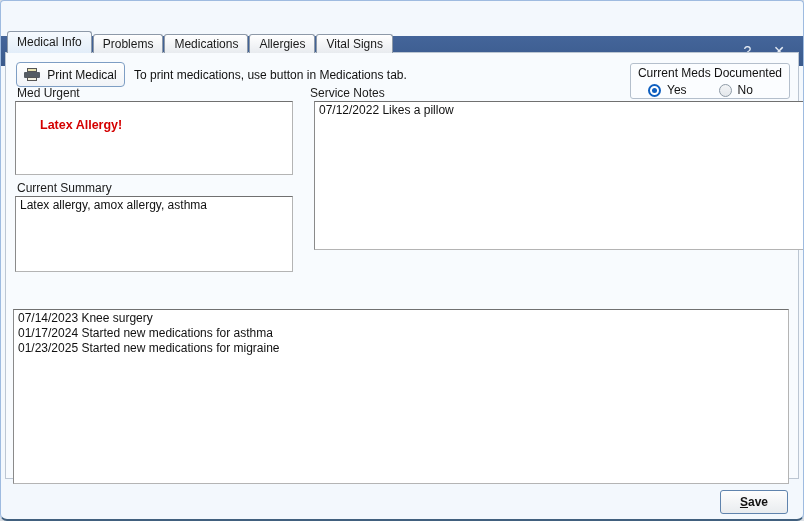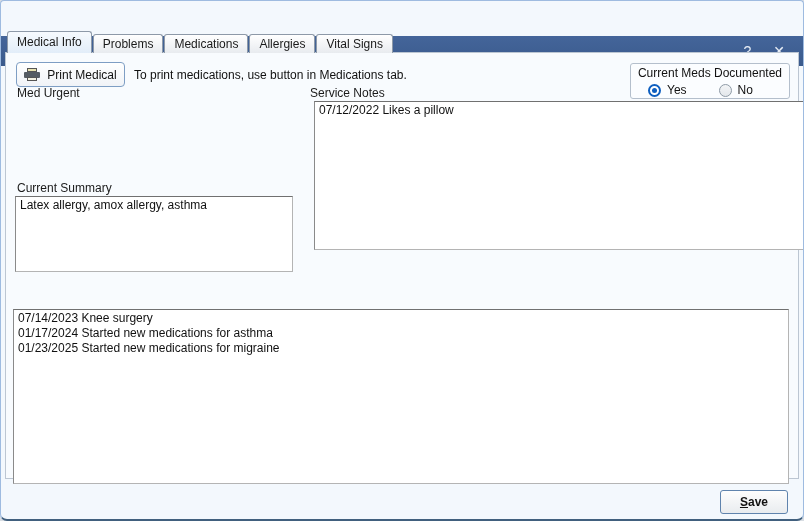--- a/index.html
+++ b/index.html
@@ -161,20 +161,23 @@
           <span>Yes</span>
         </span>
         <span class="radio-opt">
           <span class="radio off"></span>
           <span>No</span>
         </span>
       </div>
     </div>
 
     <div class="fld-label" style="left:11px;top:33px;">Med Urgent</div>
+    <div class="sunken" style="left:9px;top:48px;width:278px;height:74px;">
+      <span class="urgent-text">Latex Allergy!</span>
+    </div>
 
     <div class="fld-label" style="left:11px;top:128px;">Current Summary</div>
     <textarea class="sunken" style="left: 9px; top: 143px; width: 278px; height: 76px;" spellcheck="false">Latex allergy, amox allergy, asthma</textarea>
 
     <div class="fld-label" style="left:304px;top:33px;">Service Notes</div>
     <textarea class="sunken" style="left: 292px; top: 48px; width: 490px; height: 149px; margin-left: 16px;" spellcheck="false">07/12/2022 Likes a pillow</textarea>
 
     <textarea class="sunken" style="left: 7px; top: 256px; width: 776px; height: 175px;" spellcheck="false">07/14/2023 Knee surgery
 01/17/2024 Started new medications for asthma
 01/23/2025 Started new medications for migraine</textarea>

